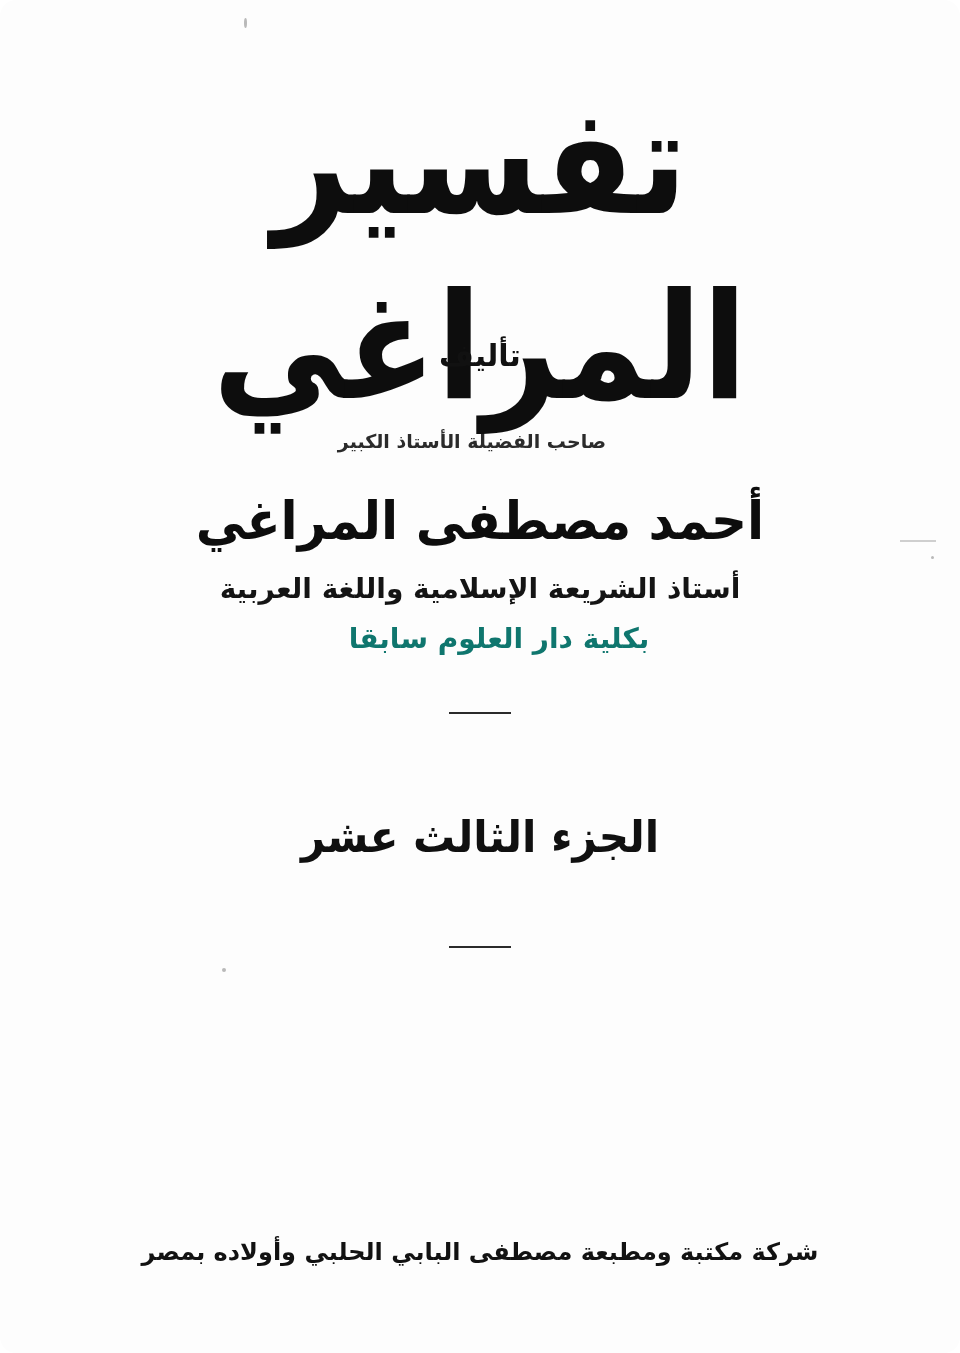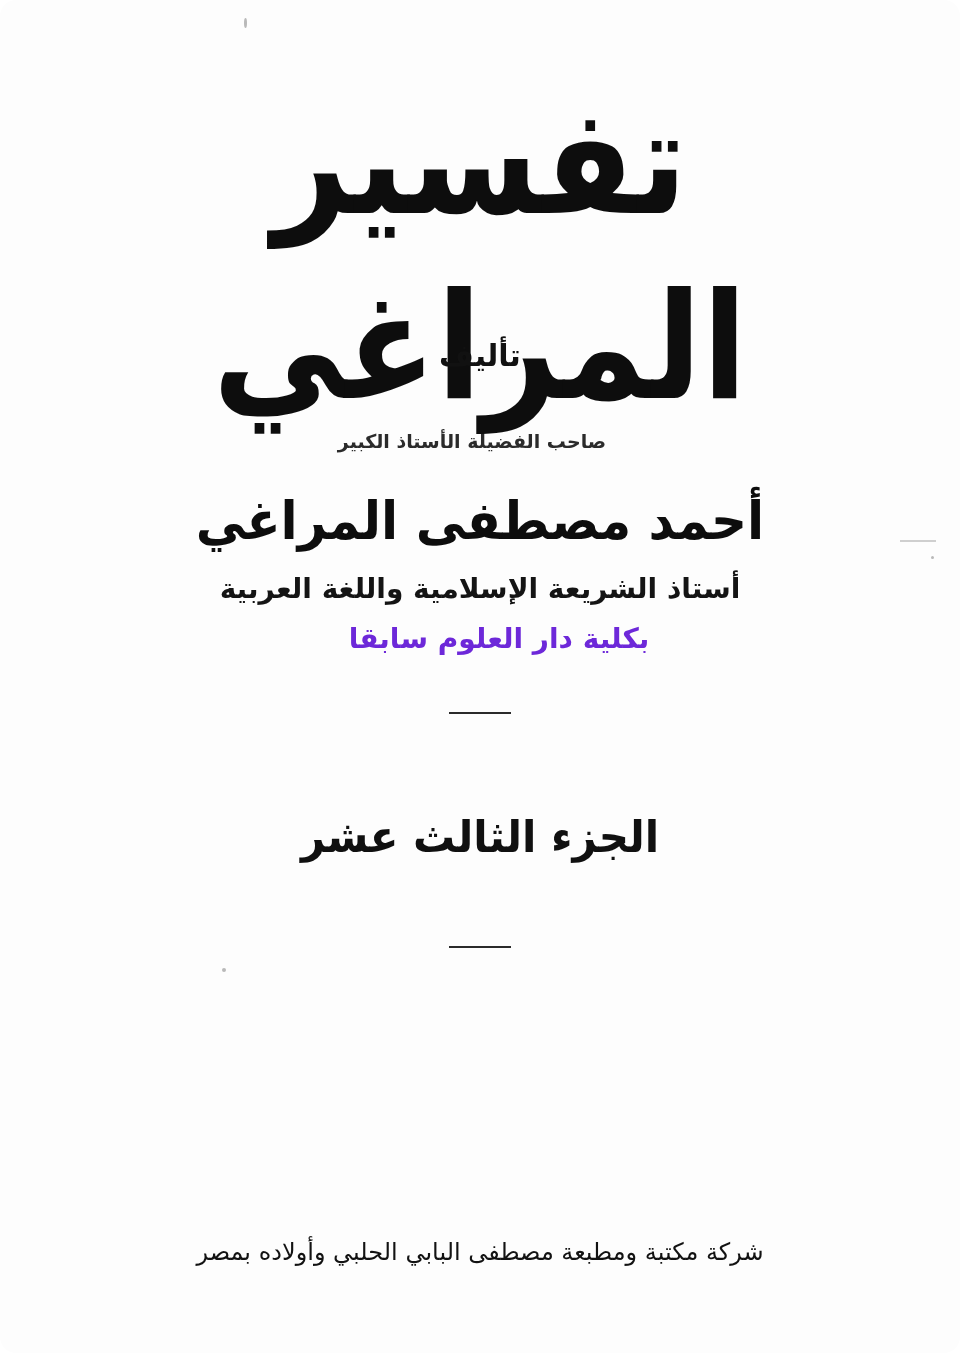--- a/index.html
+++ b/index.html
@@ -102,21 +102,21 @@
   }
 
   .author-role-2 {
     position: absolute;
     top: 622px;
     left: 8px;
     right: 0;
     text-align: center;
     font-size: 28px;
     font-weight: 600;
-    color: #6d28d9;
+    color: #0f766e;
     padding-left: 30px;
   }
 
   .rule {
     position: absolute;
     left: 50%;
     transform: translateX(-50%);
     width: 62px;
     height: 2px;
     background: #2a2a2a;
@@ -136,21 +136,21 @@
     transform: scaleY(1.05);
   }
 
   .publisher {
     position: absolute;
     top: 1238px;
     left: 0;
     right: 0;
     text-align: center;
     font-size: 24px;
-    font-weight: 400;
+    font-weight: 700;
     color: #121212;
     letter-spacing: 0px;
   }
 </style>
 </head>
 <body>
 
 <div class="page">
 
   <div class="speck" style="top:18px; left:244px; width:3px; height:10px;"></div>

